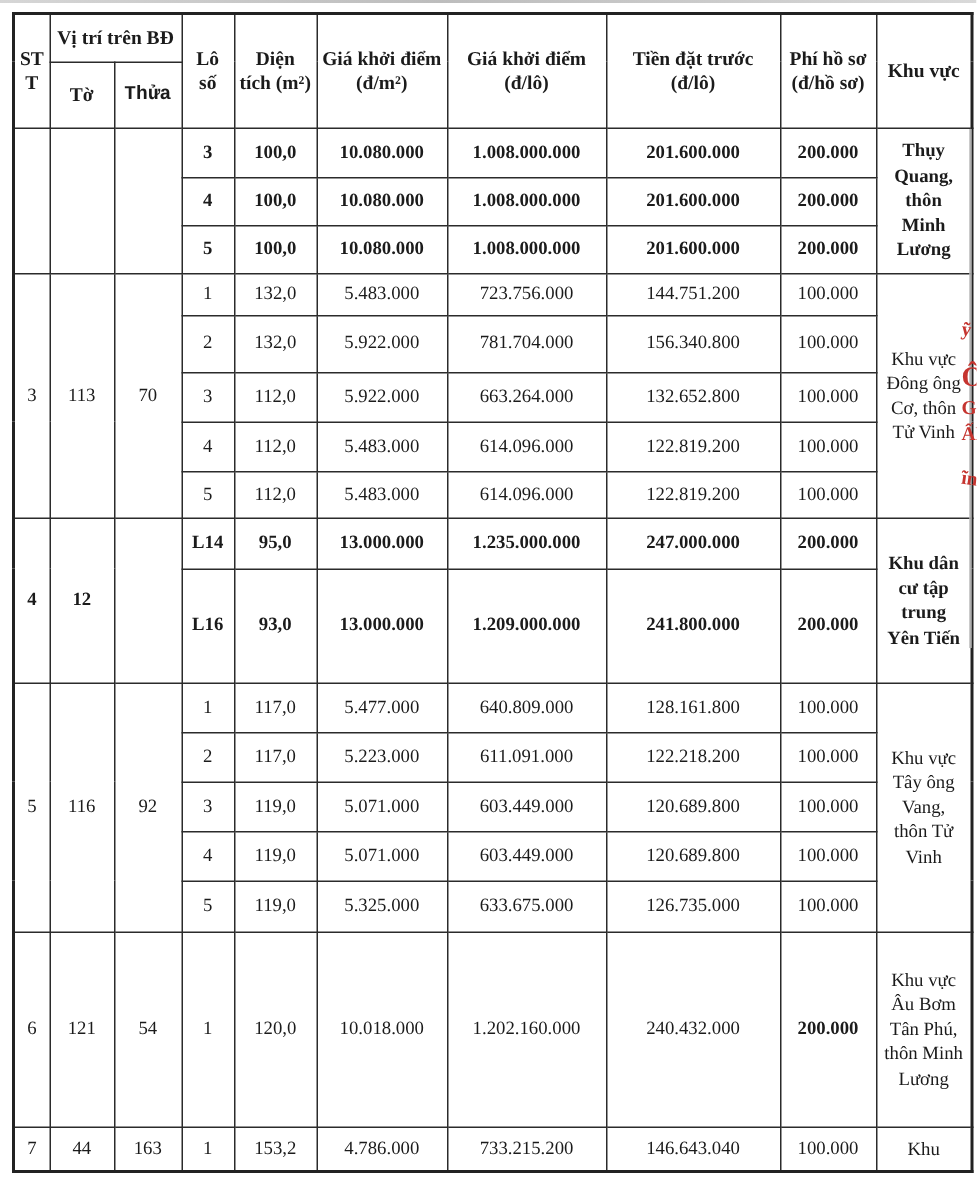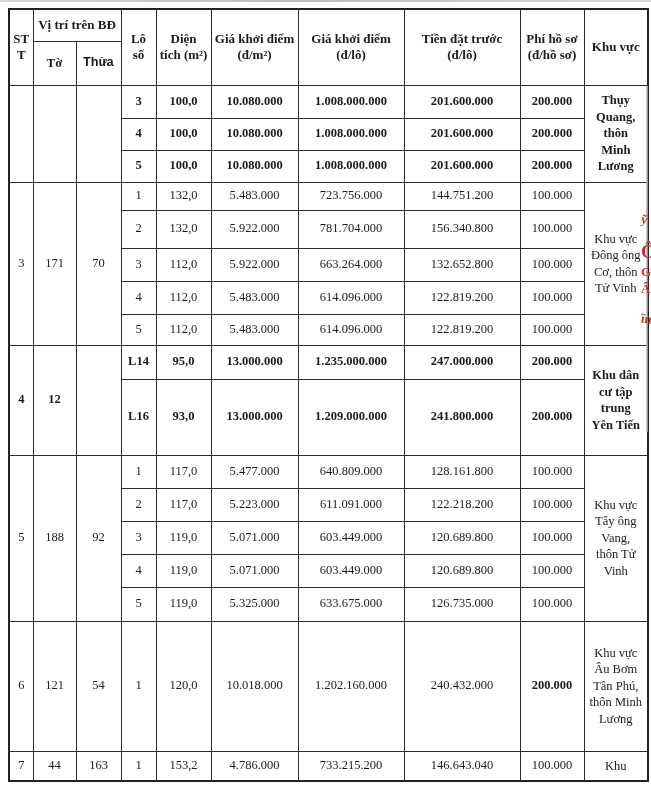--- a/index.html
+++ b/index.html
@@ -128,21 +128,21 @@
     <td>5</td>
     <td class="num">100,0</td>
     <td class="num">10.080.000</td>
     <td class="num">1.008.000.000</td>
     <td class="num">201.600.000</td>
     <td class="num">200.000</td>
   </tr>
 
   <tr class="h28">
     <td rowspan="5">3</td>
-    <td rowspan="5">171</td>
+    <td rowspan="5">113</td>
     <td rowspan="5">70</td>
     <td>1</td>
     <td class="num">132,0</td>
     <td class="num">5.483.000</td>
     <td class="num">723.756.000</td>
     <td class="num">144.751.200</td>
     <td class="num">100.000</td>
     <td rowspan="5" class="kv">Khu vực Đông ông Cơ, thôn Tử Vinh</td>
   </tr>
   <tr class="h38">
@@ -194,21 +194,21 @@
     <td>L16</td>
     <td class="num">93,0</td>
     <td class="num">13.000.000</td>
     <td class="num">1.209.000.000</td>
     <td class="num">241.800.000</td>
     <td class="num">200.000</td>
   </tr>
 
   <tr class="h33">
     <td rowspan="5">5</td>
-    <td rowspan="5">188</td>
+    <td rowspan="5">116</td>
     <td rowspan="5">92</td>
     <td>1</td>
     <td class="num">117,0</td>
     <td class="num">5.477.000</td>
     <td class="num">640.809.000</td>
     <td class="num">128.161.800</td>
     <td class="num">100.000</td>
     <td rowspan="5" class="kv">Khu vực Tây ông Vang, thôn Tử Vinh</td>
   </tr>
   <tr class="h33">

